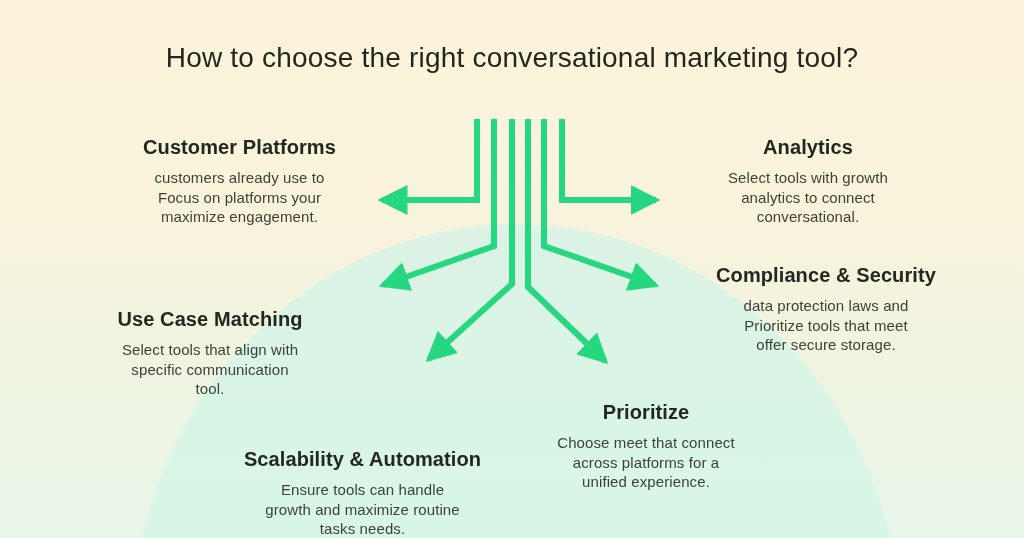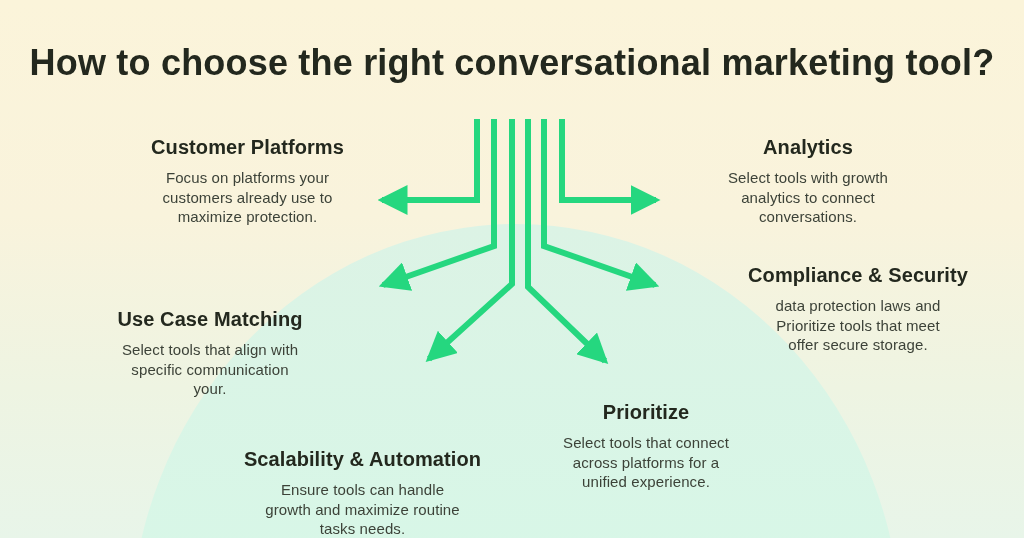--- a/index.html
+++ b/index.html
@@ -45,22 +45,22 @@
   .connector-svg marker path {
     fill: var(--arrow, #25d77f);
   }
   .page-title {
     position: absolute;
     left: 0;
     top: 42px;
     width: 1024px;
     margin: 0;
     text-align: center;
-    font-size: 36px;
-    font-weight: 700;
+    font-size: 28px;
+    font-weight: 400;
     letter-spacing: 0.2px;
     color: var(--heading-text, #23281e);
   }
   .branch {
     position: absolute;
     text-align: center;
   }
   .branch h2 {
     margin: 0 0 8px 0;
     font-size: 20px;
@@ -69,24 +69,24 @@
     letter-spacing: 0.1px;
     color: var(--heading-text, #23281e);
   }
   .branch .line {
     display: block;
     font-size: 15px;
     line-height: 19.5px;
     letter-spacing: 0.1px;
     color: var(--body-text, #3c4238);
   }
-  .branch-customer-platforms   { left: 120px; top: 134px; width: 255px; }
+  .branch-customer-platforms   { left: 112px; top: 134px; width: 255px; }
   .branch-analytics            { left: 688px; top: 134px; width: 240px; }
   .branch-use-case-matching    { left:  85px; top: 262px; width: 250px; margin-top: 44px; }
-  .branch-compliance-security  { left: 732px; top: 262px; width: 252px; }
+  .branch-compliance-security  { left: 700px; top: 262px; width: 252px; }
   .branch-scalability-automation { left: 230px; top: 399px; width: 265px; margin-top: 47px; }
   .branch-integration          { left: 515px; top: 399px; width: 262px; }
 </style>
 </head>
 <body>
 
 <div class="canvas">
 
   <div class="bg-circle"></div>
 
@@ -101,53 +101,53 @@
     <path class="shaft" d="M494,119 L494,246 L383,285" marker-end="url(#ah)"></path>
     <path class="shaft" d="M544,119 L544,246 L655,285" marker-end="url(#ah)"></path>
     <path class="shaft" d="M512,119 L512,284 L429,359" marker-end="url(#ah)"></path>
     <path class="shaft" d="M528,119 L528,287 L605,361" marker-end="url(#ah)"></path>
   </svg>
 
   <h1 class="page-title">How to choose the right conversational marketing tool?</h1>
 
   <div class="branch branch-customer-platforms">
     <h2>Customer Platforms</h2>
+    <span class="line">customers already use to</span>
     <span class="line">Focus on platforms your</span>
-    <span class="line">customers already use to</span>
-    <span class="line">maximize protection.</span>
+    <span class="line">maximize engagement.</span>
   </div>
 
   <div class="branch branch-analytics">
     <h2>Analytics</h2>
     <span class="line">Select tools with growth</span>
     <span class="line">analytics to connect</span>
-    <span class="line">conversations.</span>
+    <span class="line">conversational.</span>
   </div>
 
   <div class="branch branch-use-case-matching">
     <h2>Use Case Matching</h2>
     <span class="line">Select tools that align with</span>
     <span class="line">specific communication</span>
-    <span class="line">your.</span>
+    <span class="line">tool.</span>
   </div>
 
   <div class="branch branch-compliance-security">
     <h2>Compliance &amp; Security</h2>
     <span class="line">data protection laws and</span>
     <span class="line">Prioritize tools that meet</span>
     <span class="line">offer secure storage.</span>
   </div>
 
   <div class="branch branch-scalability-automation">
     <h2>Scalability &amp; Automation</h2>
     <span class="line">Ensure tools can handle</span>
     <span class="line">growth and maximize routine</span>
     <span class="line">tasks needs.</span>
   </div>
 
   <div class="branch branch-integration">
     <h2>Prioritize</h2>
-    <span class="line">Select tools that connect</span>
+    <span class="line">Choose meet that connect</span>
     <span class="line">across platforms for a</span>
     <span class="line">unified experience.</span>
   </div>
 
 </div>
 
 </body></html>

